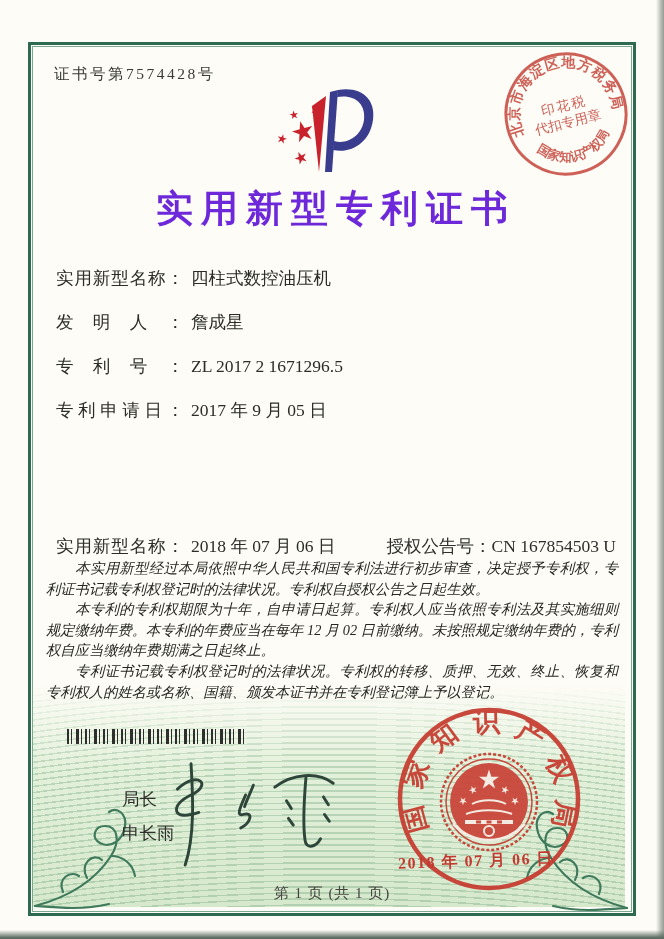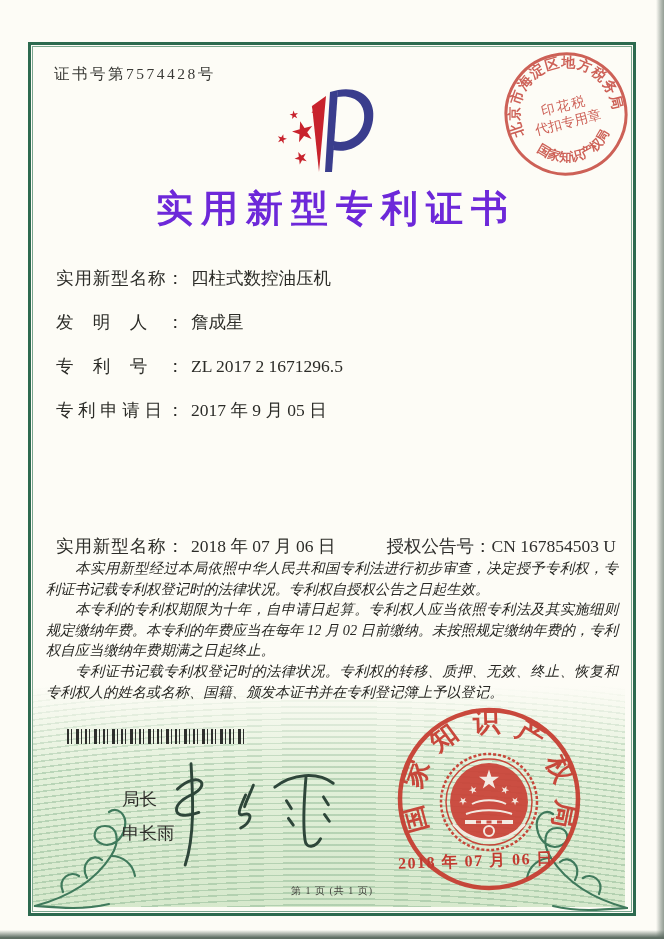--- a/index.html
+++ b/index.html
@@ -55,21 +55,21 @@
     background:repeating-linear-gradient(90deg,#151515 0 2px,transparent 2px 4px,#151515 4px 5px,
       transparent 5px 9px,#151515 9px 12px,transparent 12px 14px,#151515 14px 15px,transparent 15px 18px);}
   .director{position:absolute;left:84px;top:782px;font-size:17.5px;line-height:34px;color:#2e2e2a;margin-left:38px;}
   .signature{position:absolute;left:148px;top:756px;width:200px;height:112px;}
   .signature path{stroke:#2e463a;stroke-width:3;fill:none;stroke-linecap:round;stroke-linejoin:round;}
   .seal{position:absolute;left:394px;top:704px;width:190px;height:190px;opacity:.92;}
   .seal text{fill:#c63a2e;font-family:"Liberation Serif","DejaVu Serif",serif;}
   .seal-date{position:absolute;left:398px;top:851px;font-size:16px;font-weight:bold;
     color:#c23a30;letter-spacing:1.5px;transform:rotate(-2deg);}
   .footer{position:absolute;left:0;right:0;top:884px;text-align:center;
-    font-size:10px;letter-spacing:1px;color:#44443f;}
+    font-size:15px;letter-spacing:1px;color:#44443f;}
 </style>
 </head>
 <body>
 
 <div class="page">
 
   <div class="frame">
     <div class="frame-inner"></div>
   </div>
 

